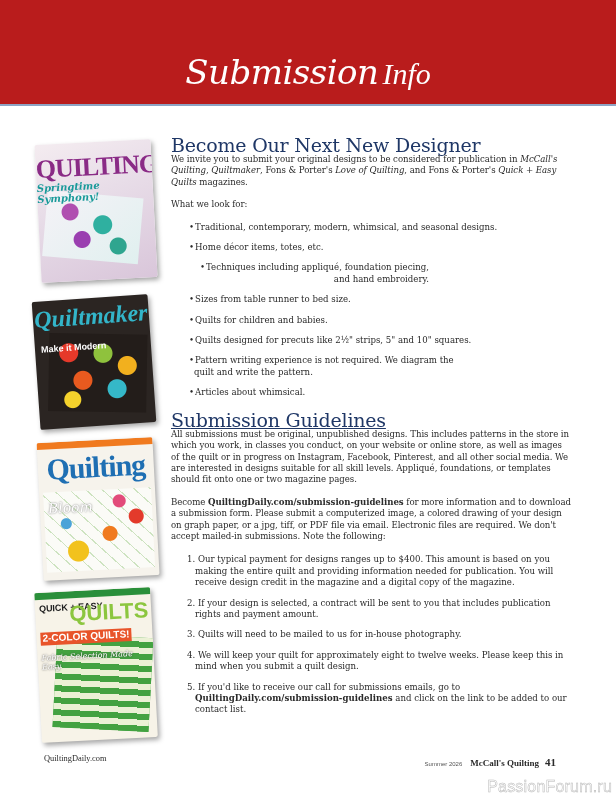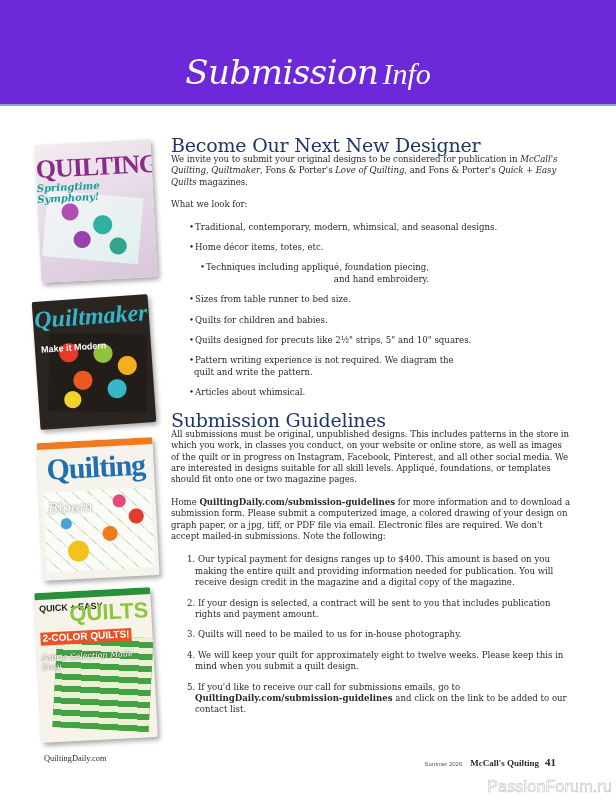--- a/index.html
+++ b/index.html
@@ -1,21 +1,21 @@
 <!DOCTYPE html>
 <html><head>
   <meta charset="utf-8">
   <style>
     * { box-sizing: border-box; margin: 0; padding: 0; }
     html, body { width: 616px; height: 800px; background: #ffffff; overflow: hidden; }
     body { position: relative; font-family: "DejaVu Serif", "Liberation Serif", serif; color: #2a2a2a; }
 
     .header {
       position: absolute; left: 0; top: 0; width: 616px; height: 106px;
-      background: #6d28d9;
+      background: #b91c1c;
       border-bottom: 2px solid #8ea4c4;
     }
     .header-title {
       position: absolute; top: 52px; left: 0; width: 616px; text-align: center;
       color: #ffffff; white-space: nowrap;
     }
     .header-title .script {
       font-family: "DejaVu Serif", serif; font-style: italic; font-size: 34px;
       letter-spacing: -0.5px; font-weight: normal;
     }
@@ -165,23 +165,23 @@
     <li>Traditional, contemporary, modern, whimsical, and seasonal designs.</li>
     <li>Home décor items, totes, etc.</li>
     <li style="max-width:240px;text-align:right;">Techniques including appliqué, foundation piecing, and hand embroidery.</li>
     <li>Sizes from table runner to bed size.</li>
     <li>Quilts for children and babies.</li>
     <li>Quilts designed for precuts like 2½" strips, 5" and 10" squares.</li>
     <li style="max-width:285px;">Pattern writing experience is not required. We diagram the quilt and write the pattern.</li>
     <li>Articles about whimsical.</li>
   </ul>
 
-  <h2 class="section-title" style="margin-top:12px;">Submission Guidelines</h2>
+  <h2 class="section-title" style="margin-top:12px;text-decoration:underline;">Submission Guidelines</h2>
   <p class="body">All submissions must be original, unpublished designs. This includes patterns in the store in which you work, in classes you conduct, on your website or online store, as well as images of the quilt or in progress on Instagram, Facebook, Pinterest, and all other social media. We are interested in designs suitable for all skill levels. Appliqué, foundations, or templates should fit onto one or two magazine pages.</p>
-  <p class="body" style="margin-top:11px;"><span>Home </span><b>QuiltingDaily.com/submission-guidelines</b><span> for more information and to download a submission form. Please submit a computerized image, a colored drawing of your design on graph paper, or a jpg, tiff, or PDF file via email. Electronic files are required. We don't accept mailed-in submissions. Note the following:</span></p>
+  <p class="body" style="margin-top:11px;"><span>Become </span><b>QuiltingDaily.com/submission-guidelines</b><span> for more information and to download a submission form. Please submit a computerized image, a colored drawing of your design on graph paper, or a jpg, tiff, or PDF file via email. Electronic files are required. We don't accept mailed-in submissions. Note the following:</span></p>
   <ol class="numbered">
     <li><span>1.</span> <span>Our typical payment for designs ranges up to $400. This amount is based on you making the entire quilt and providing information needed for publication. You will receive design credit in the magazine and a digital copy of the magazine.</span></li>
     <li><span>2.</span> <span>If your design is selected, a contract will be sent to you that includes publication rights and payment amount.</span></li>
     <li><span>3.</span> <span>Quilts will need to be mailed to us for in-house photography.</span></li>
     <li><span>4.</span> <span>We will keep your quilt for approximately eight to twelve weeks. Please keep this in mind when you submit a quilt design.</span></li>
     <li><span>5.</span> <span>If you'd like to receive our call for submissions emails, go to </span><b>QuiltingDaily.com/submission-guidelines</b><span> and click on the link to be added to our contact list.</span></li>
   </ol>
 </div>
 
 <div class="footer-left">QuiltingDaily.com</div>

